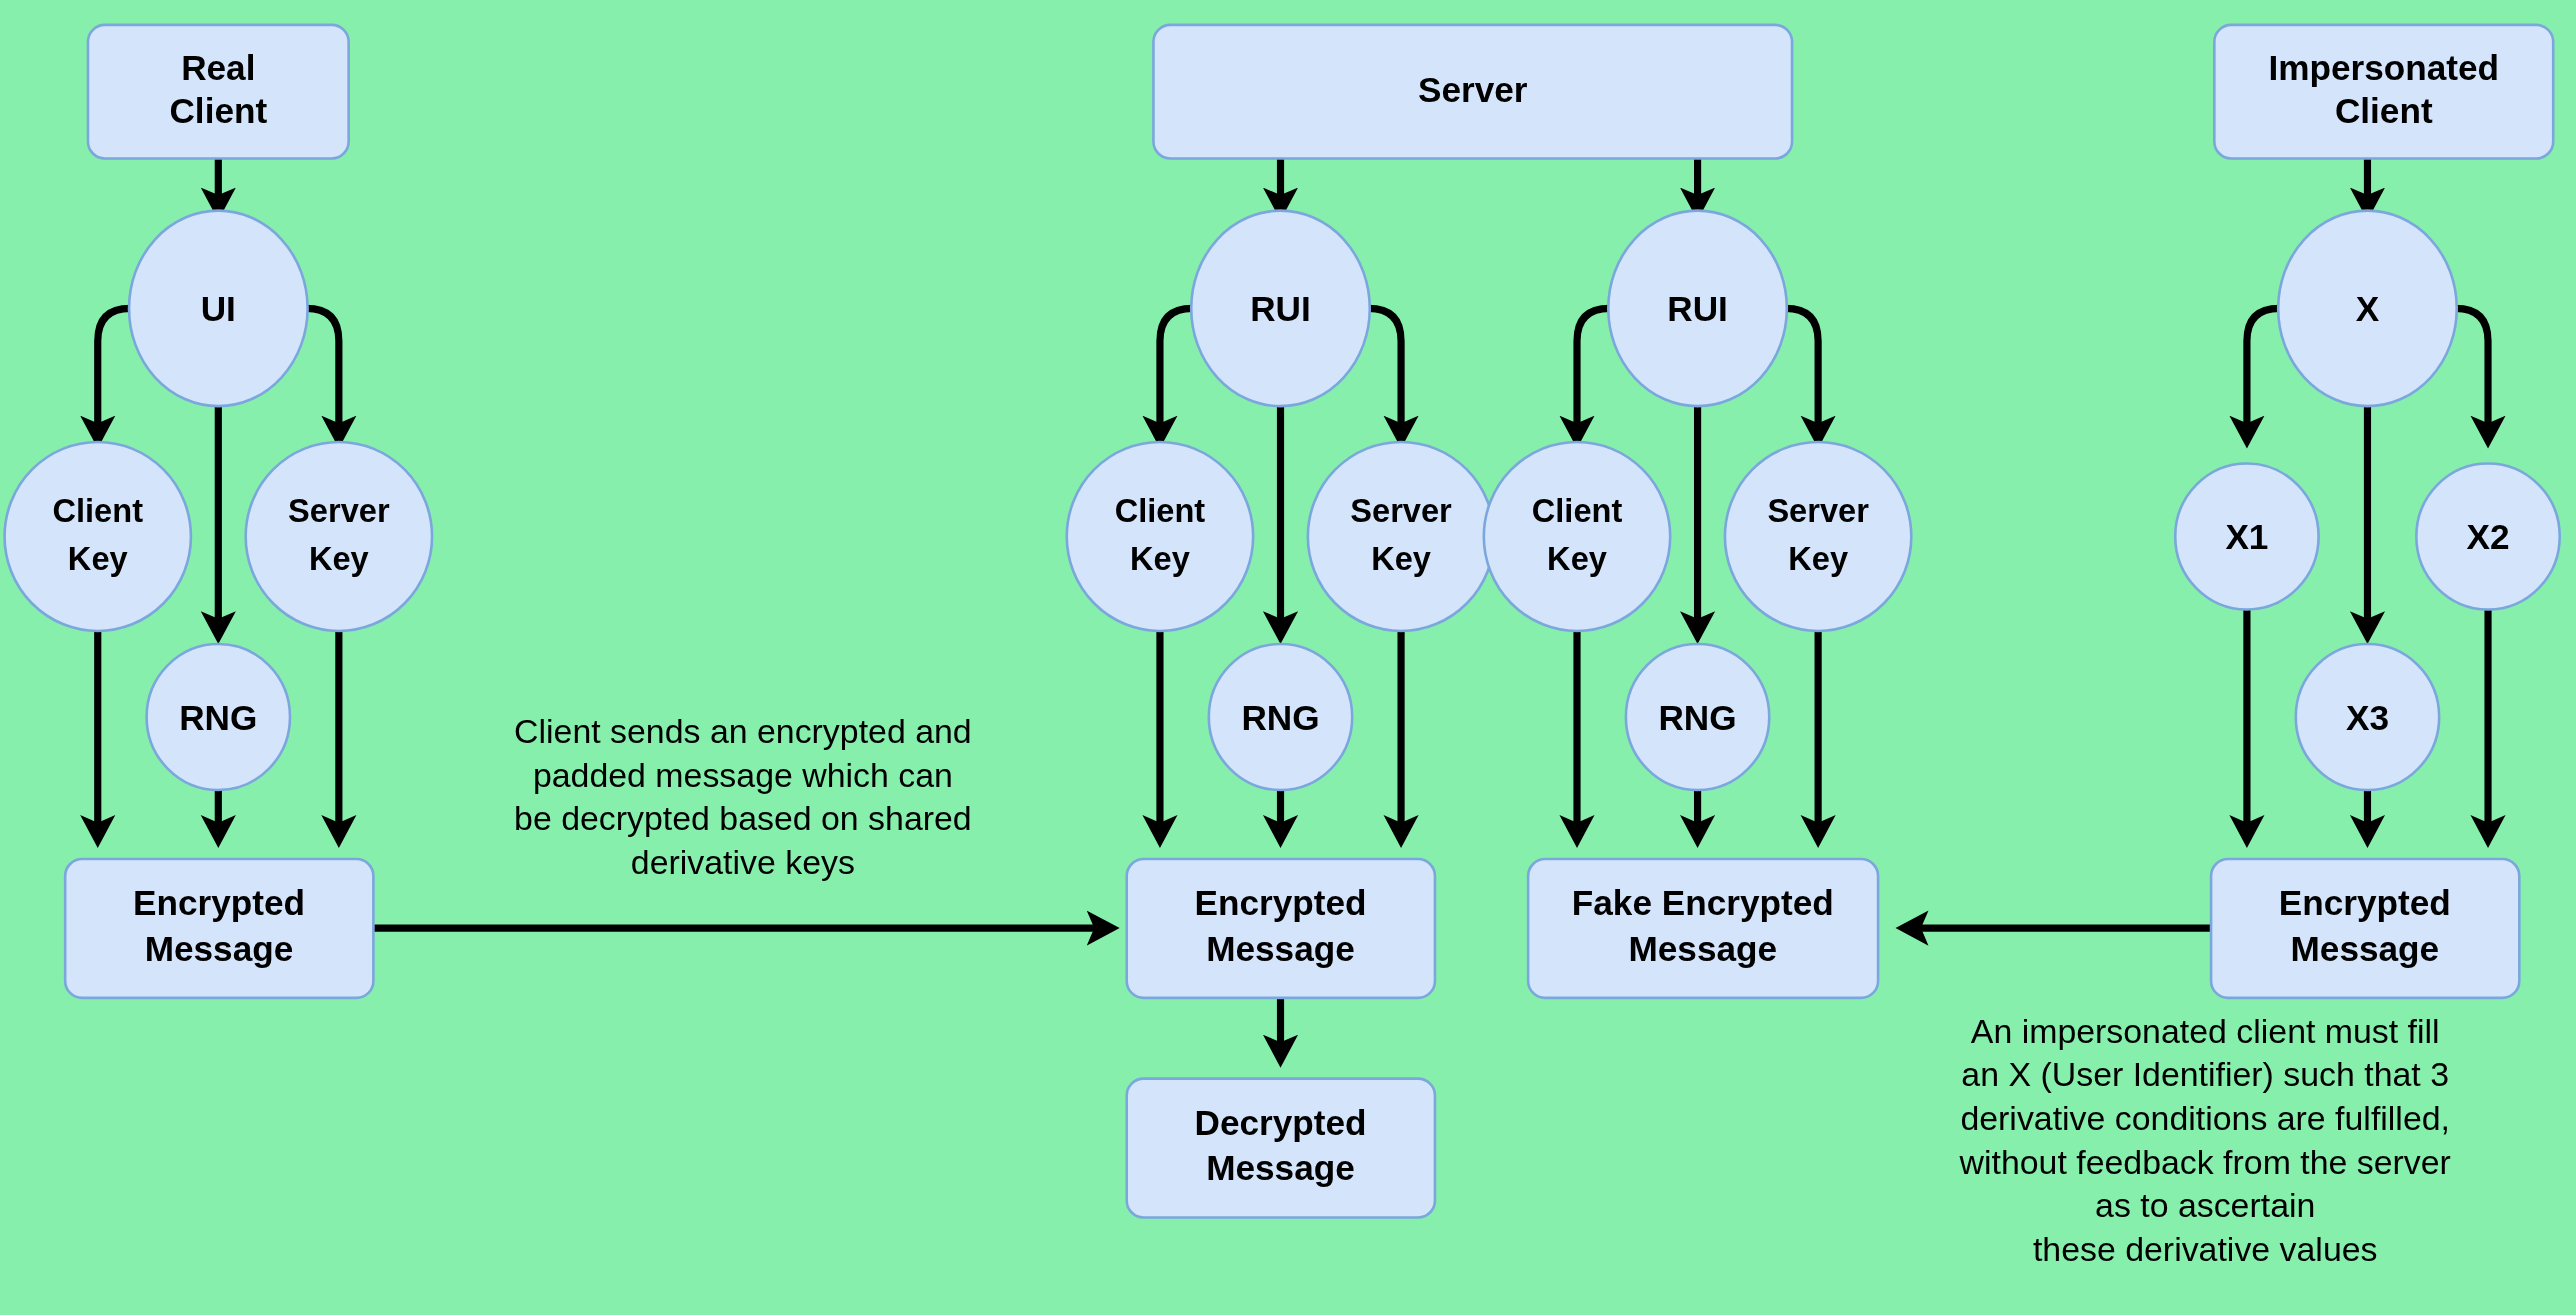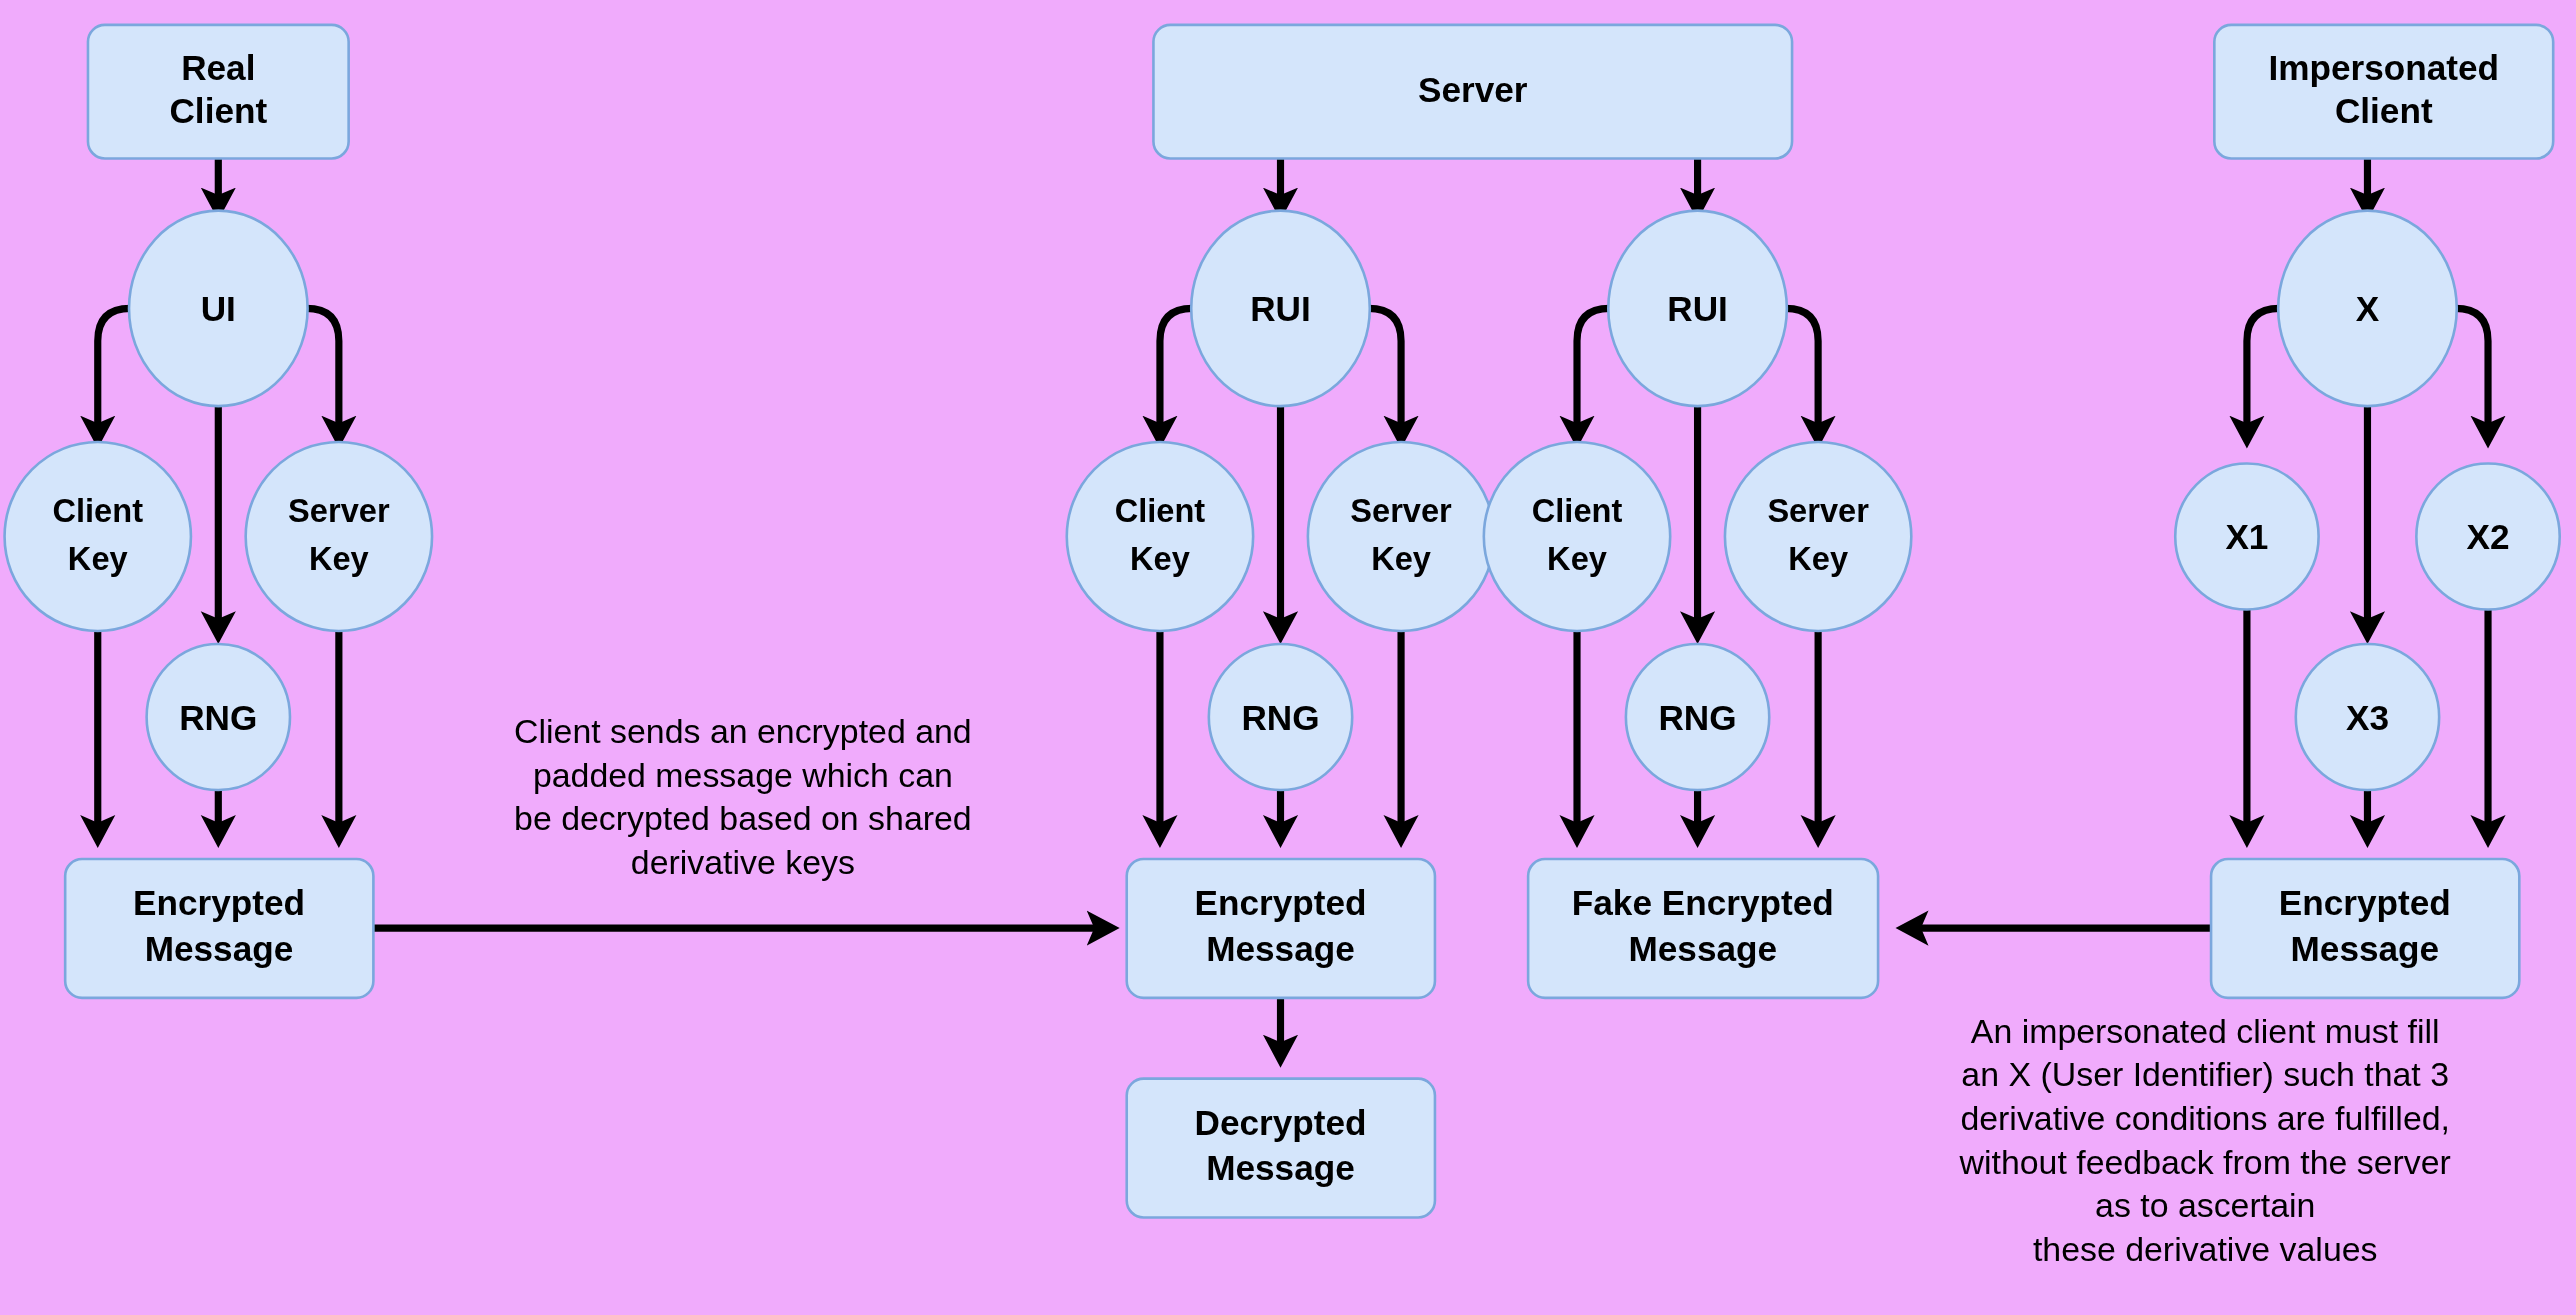--- a/index.html
+++ b/index.html
@@ -11,21 +11,21 @@
   body {
     width: 2576px;
     height: 1316px;
     overflow: hidden;
     font-family: "Liberation Sans", sans-serif;
   }
   #diagram-root {
     position: relative;
     width: 2576px;
     height: 1316px;
-    background: #f0abfc;
+    background: #86efac;
   }
   svg.canvas {
     position: absolute;
     left: 0;
     top: 0;
     width: 2576px;
     height: 1316px;
   }
   .node-shape {
     fill: #d4e5fb;

